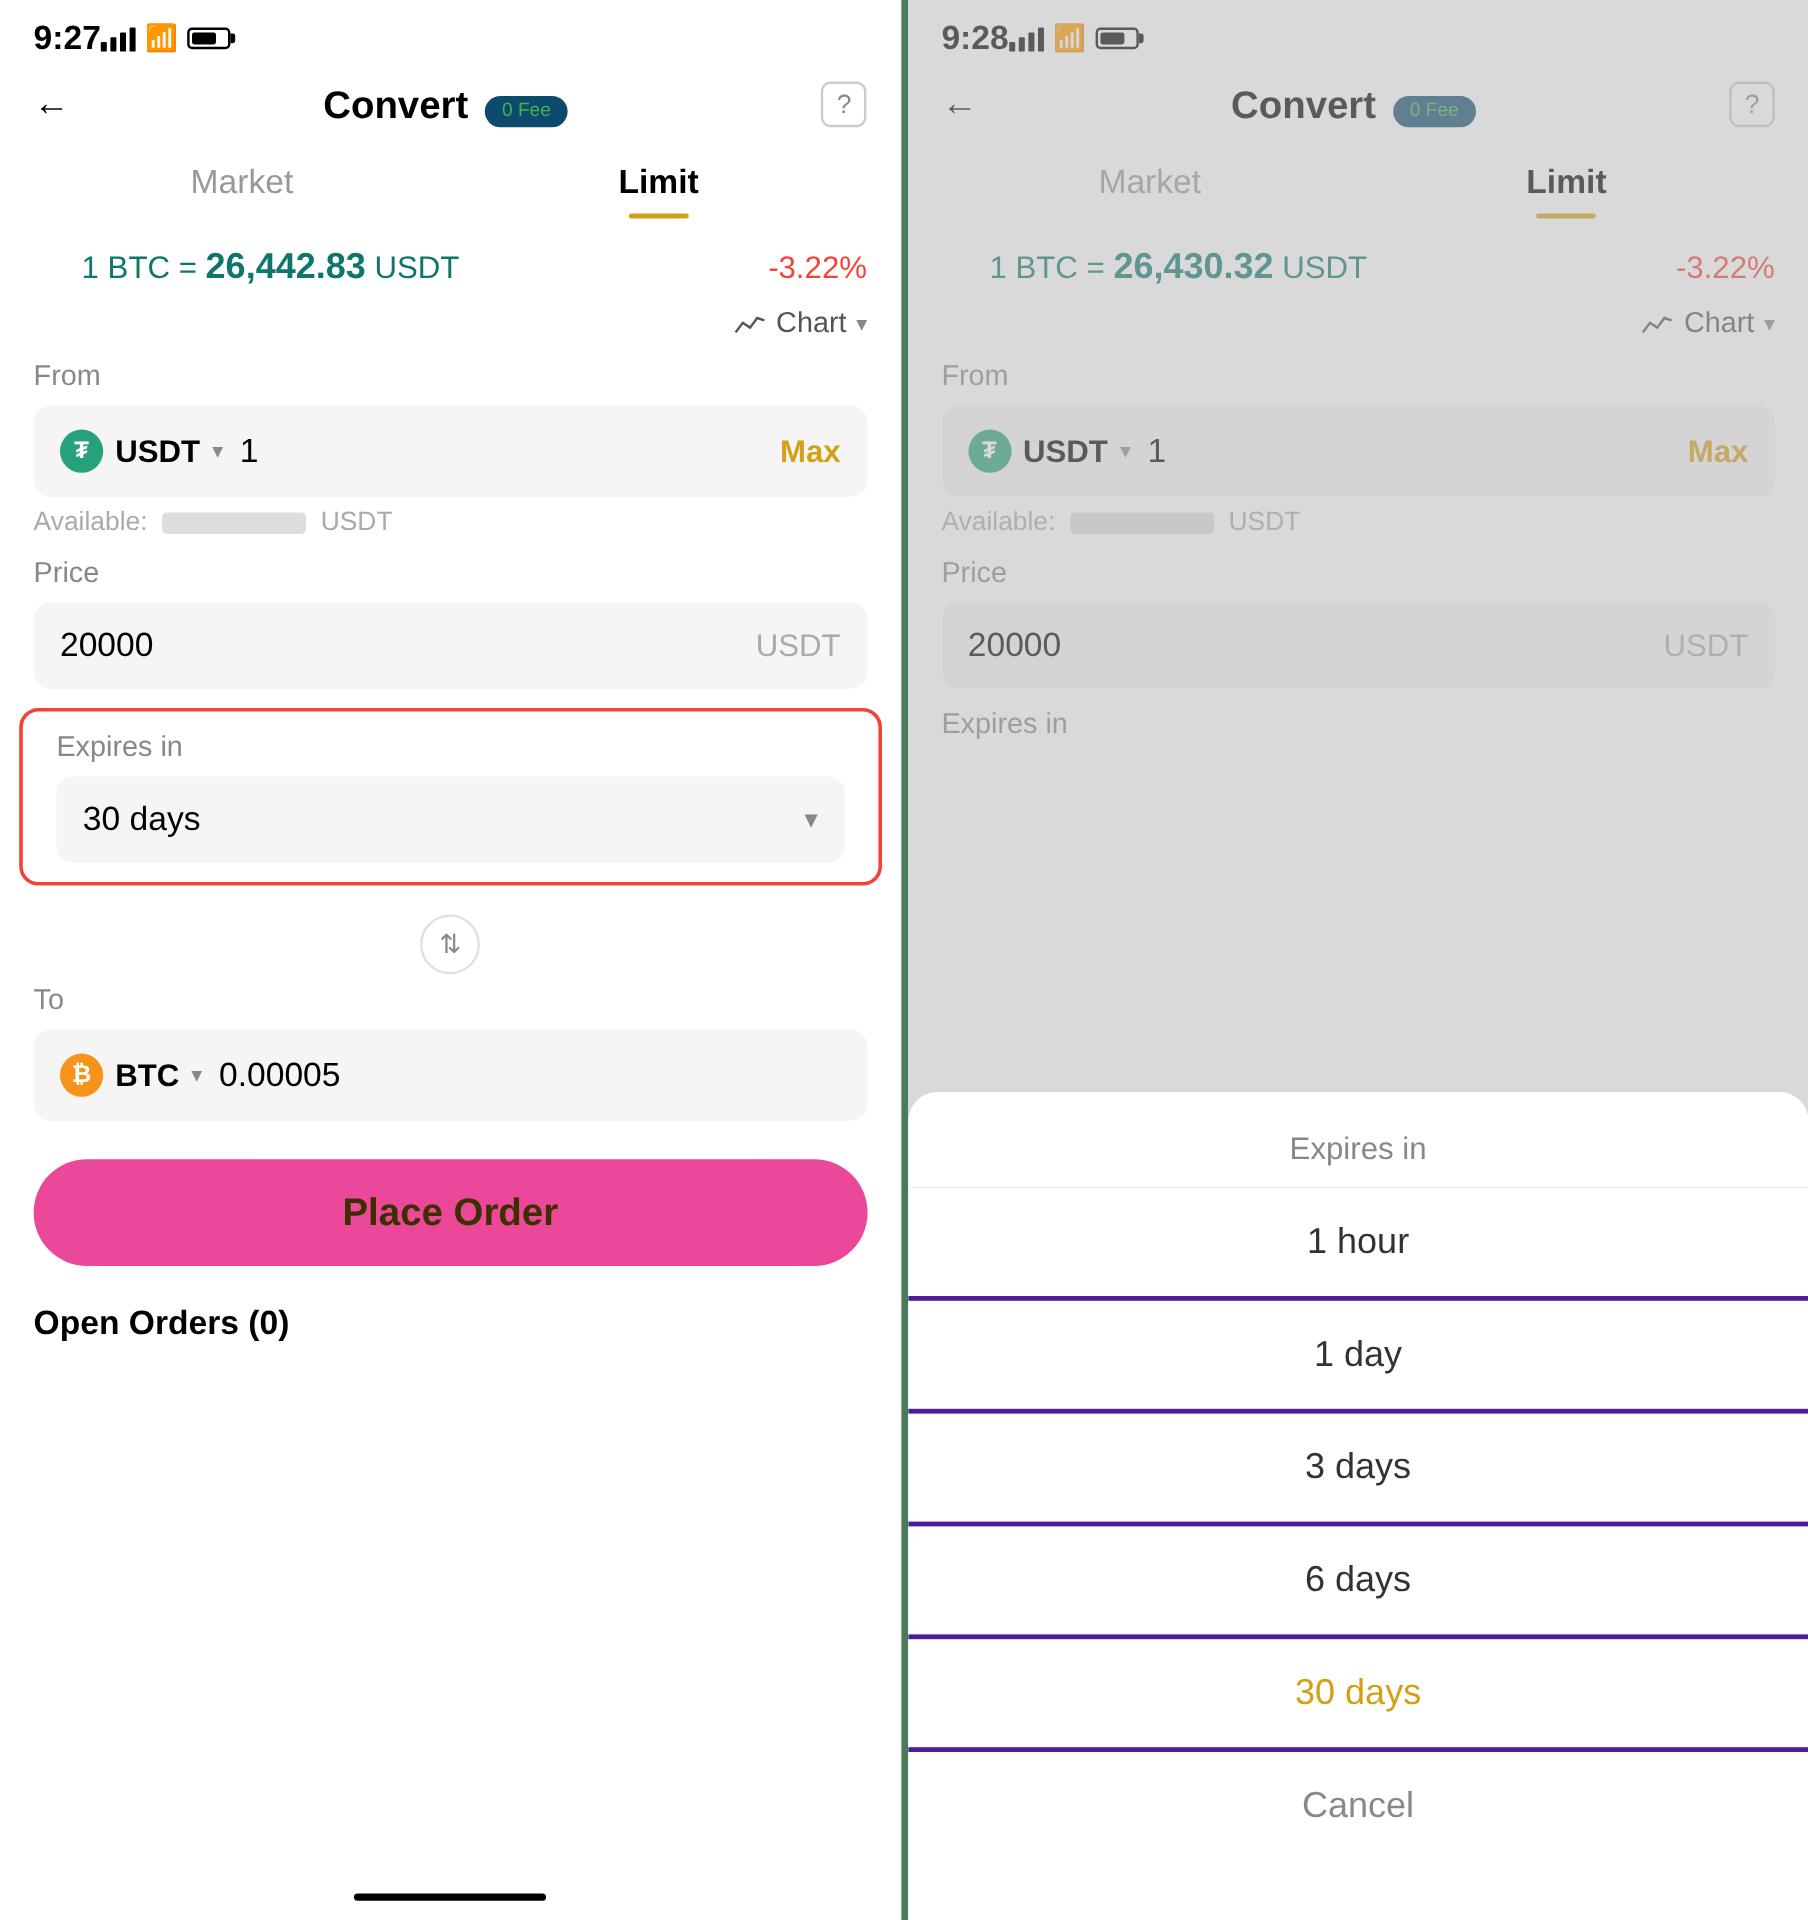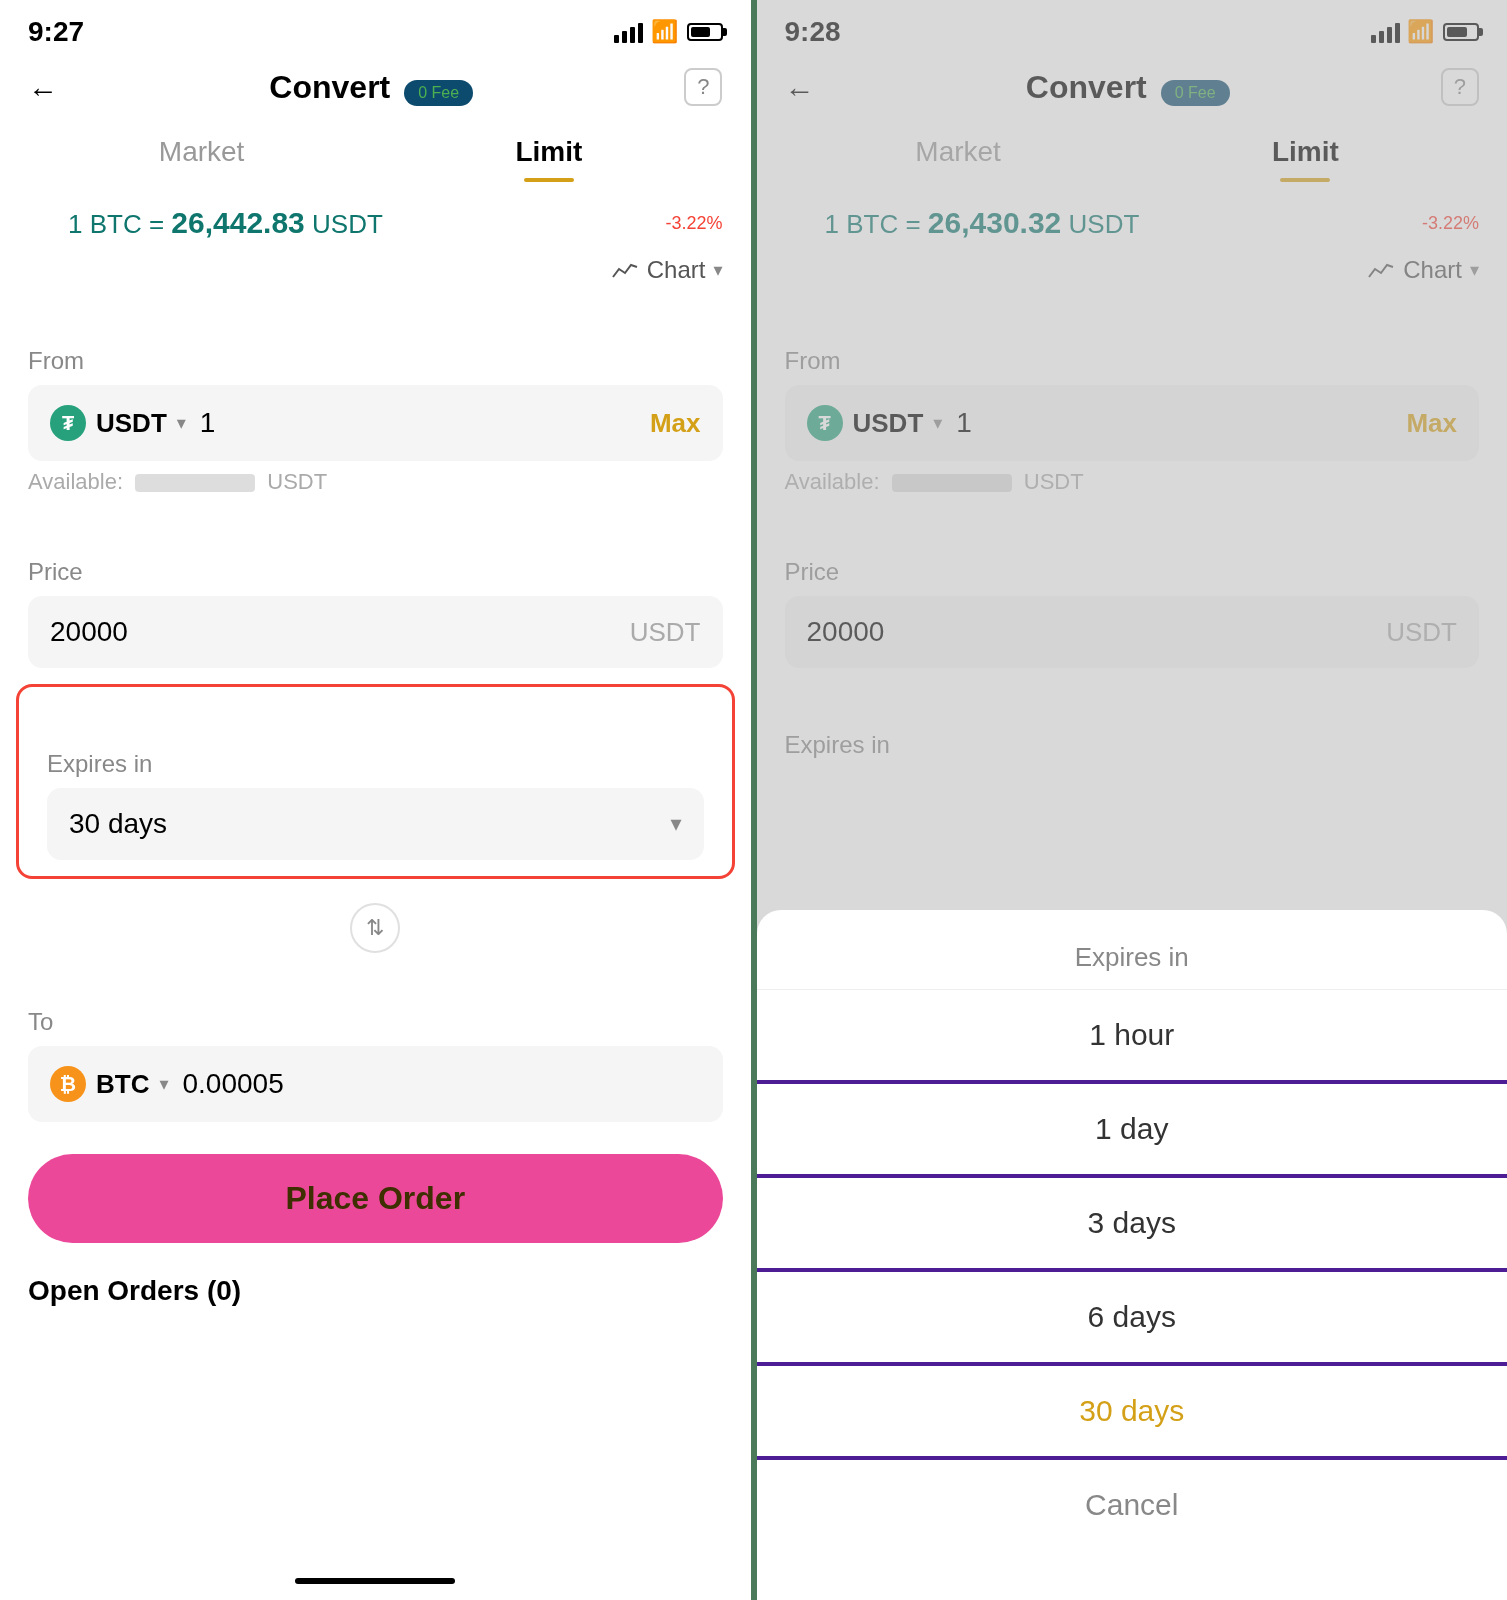--- a/index.html
+++ b/index.html
@@ -27,21 +27,20 @@
 
     .divider-line {
       width: 6px;
       background: #4a7a5a;
       flex-shrink: 0;
     }
 
     
     .status-bar {
       display: flex;
-      justify-content: space-between;
       align-items: center;
       padding: 16px 28px 8px;
       font-size: 26px;
       font-weight: 600;
     }
 
     .status-time {
       font-size: 28px;
       font-weight: 700;
       color: #000;
@@ -196,21 +195,21 @@
       color: #0f766e;
       margin-left: 40px;
     }
 
     .price-info span.price-value {
       font-size: 30px;
       font-weight: 700;
     }
 
     .price-change {
-      font-size: 18px;
+      font-size: 26px;
       color: #f44336;
       font-weight: 500;
     }
 
     .chart-toggle {
       display: flex;
       align-items: center;
       gap: 8px;
       font-size: 24px;
       color: #555;
@@ -222,21 +221,20 @@
     
     .form-section {
       padding: 0 28px;
       margin-bottom: 16px;
     }
 
     .form-label {
       font-size: 24px;
       color: #888;
       margin-bottom: 10px;
-      margin-top: 47px;
     }
 
     .input-row {
       display: flex;
       align-items: center;
       background: #f5f5f5;
       border-radius: 14px;
       padding: 20px 22px;
       gap: 14px;
     }

